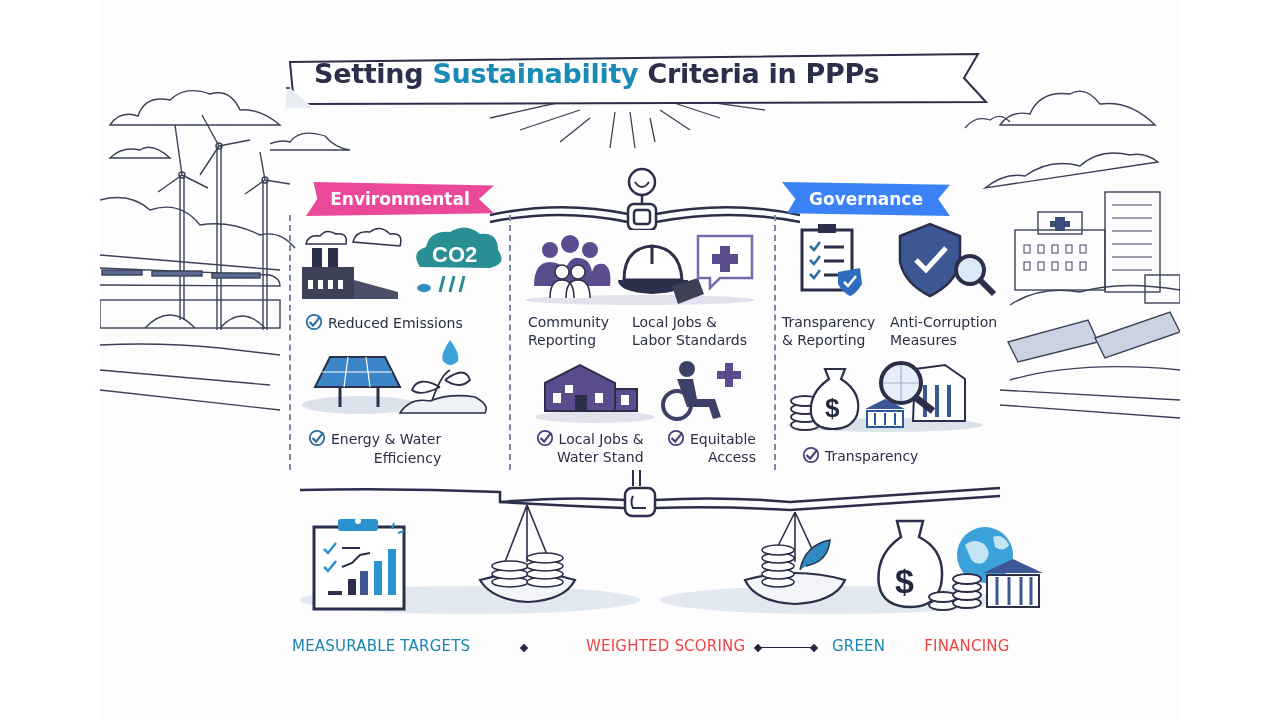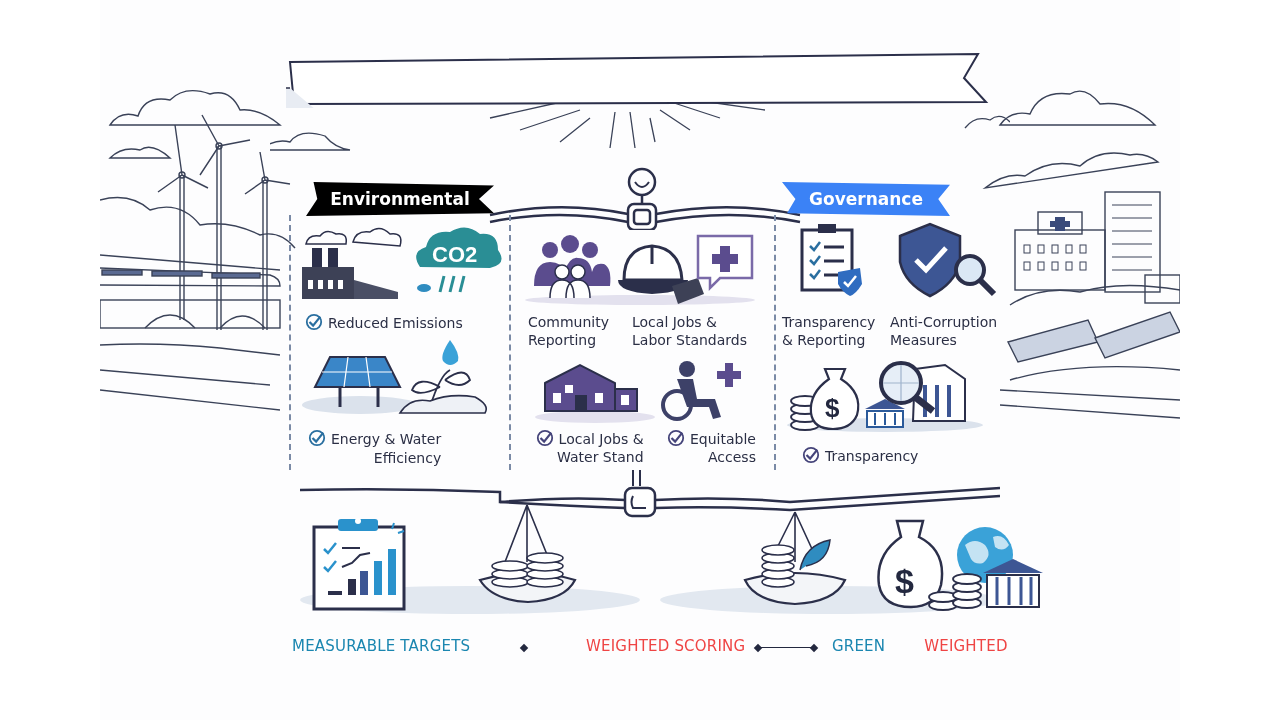--- a/index.html
+++ b/index.html
@@ -9,21 +9,21 @@
   .abs { position: absolute; }
 
   
   .title-ribbon { position: absolute; left: 286px; top: 48px; width: 704px; height: 54px; }
   .title-ribbon svg { position: absolute; left: 0; top: 0; }
   .title-text { position: absolute; left: 28px; top: 10px; font-size: 27px; font-weight: bold; color: #2b2f4a; letter-spacing: -0.3px; white-space: nowrap; }
   .title-text .accent { color: #1a8bb5; }
 
   
   .banner { position: absolute; height: 34px; display: flex; align-items: center; justify-content: center; color: #fff; font-weight: bold; font-size: 17px; }
-  .banner.env { left: 306px; top: 182px; width: 188px; background: #000000; clip-path: polygon(4% 0, 100% 10%, 92% 50%, 100% 92%, 0 100%, 6% 50%); }
+  .banner.env { left: 306px; top: 182px; width: 188px; background: #ec4899; clip-path: polygon(4% 0, 100% 10%, 92% 50%, 100% 92%, 0 100%, 6% 50%); }
   .banner.gov { left: 782px; top: 182px; width: 168px; background: #3b82f6; clip-path: polygon(0 0, 100% 8%, 93% 50%, 100% 100%, 3% 92%, 8% 50%); }
 
   
   .dash-col { position: absolute; border-left: 2px dashed #7a8aa6; }
 
   .label { position: absolute; font-size: 14px; color: #2b2f45; text-align: left; line-height: 18px; white-space: nowrap; }
   .label.left { text-align: right; }
   .check { display: inline-block; width: 18px; height: 18px; margin-right: 5px; vertical-align: -3px; }
 
   .footer-text { position: absolute; top: 637px; font-weight: normal; font-size: 15px; letter-spacing: 0.2px; white-space: nowrap; }
@@ -130,20 +130,21 @@
     <path d="M695 38 Q705 25 720 30 Q730 22 740 32"></path>
     <path d="M220 28 L300 10 M250 40 L310 20 M290 52 L320 28 M340 58 L345 22 M365 58 L360 22 M385 52 L380 28 M420 40 L390 20 M450 28 L395 10 M495 20 L410 8"></path>
   </g>
 </svg>
 
 <div class="title-ribbon">
   <svg width="704" height="60">
     <path d="M4 14 L692 6 L678 30 L700 54 L8 56 Z" fill="#fff" stroke="#2b2f4a" stroke-width="2"></path>
     <path d="M4 40 L-8 40 L-2 62 L30 62" fill="#e8ecf3" stroke="#2b2f4a" stroke-width="1.5"></path>
   </svg>
+  <div class="title-text"><span>Setting </span><span class="accent">Sustainability</span><span> Criteria in PPPs</span></div>
 </div>
 
 <svg class="abs" style="left:480px;top:160px" width="330" height="70">
   <g fill="none" stroke="#2b2f4a" stroke-width="2.5">
     <circle cx="162" cy="22" r="13"></circle>
     <path d="M155 22 Q162 32 169 22" stroke-width="2"></path>
     <path d="M10 55 Q80 40 148 54 M10 62 Q80 48 148 62"></path>
     <path d="M176 54 Q250 40 320 55 M176 62 Q250 48 320 62"></path>
     <rect x="148" y="44" width="28" height="26" rx="6" fill="#fff"></rect>
     <rect x="154" y="50" width="16" height="14" rx="3"></rect>
@@ -399,13 +400,13 @@
     <path d="M122 62 L122 90 M134 62 L134 90 M146 62 L146 90 M156 62 L156 90" stroke="#3d5694" stroke-width="3"></path>
   </g>
 </svg>
 
 <div class="footer-text teal" style="left:292px">MEASURABLE TARGETS</div>
 <div class="dot" style="left:521px;top:645px"></div>
 <div class="footer-text navy" style="left:552px">WEIGHTED SCORING</div>
 <div class="dot" style="left:755px;top:645px"></div>
 <div class="abs" style="left:760px;top:647px;width:52px;height:1px;background:#23283f"></div>
 <div class="dot" style="left:811px;top:645px"></div>
-<div class="footer-text" style="left:832px"><span class="teal">GREEN</span><span class="navy"> WEIGHTED</span></div>
+<div class="footer-text" style="left:832px"><span class="teal">GREEN</span><span class="navy"> FINANCING</span></div>
 
 </body></html>

